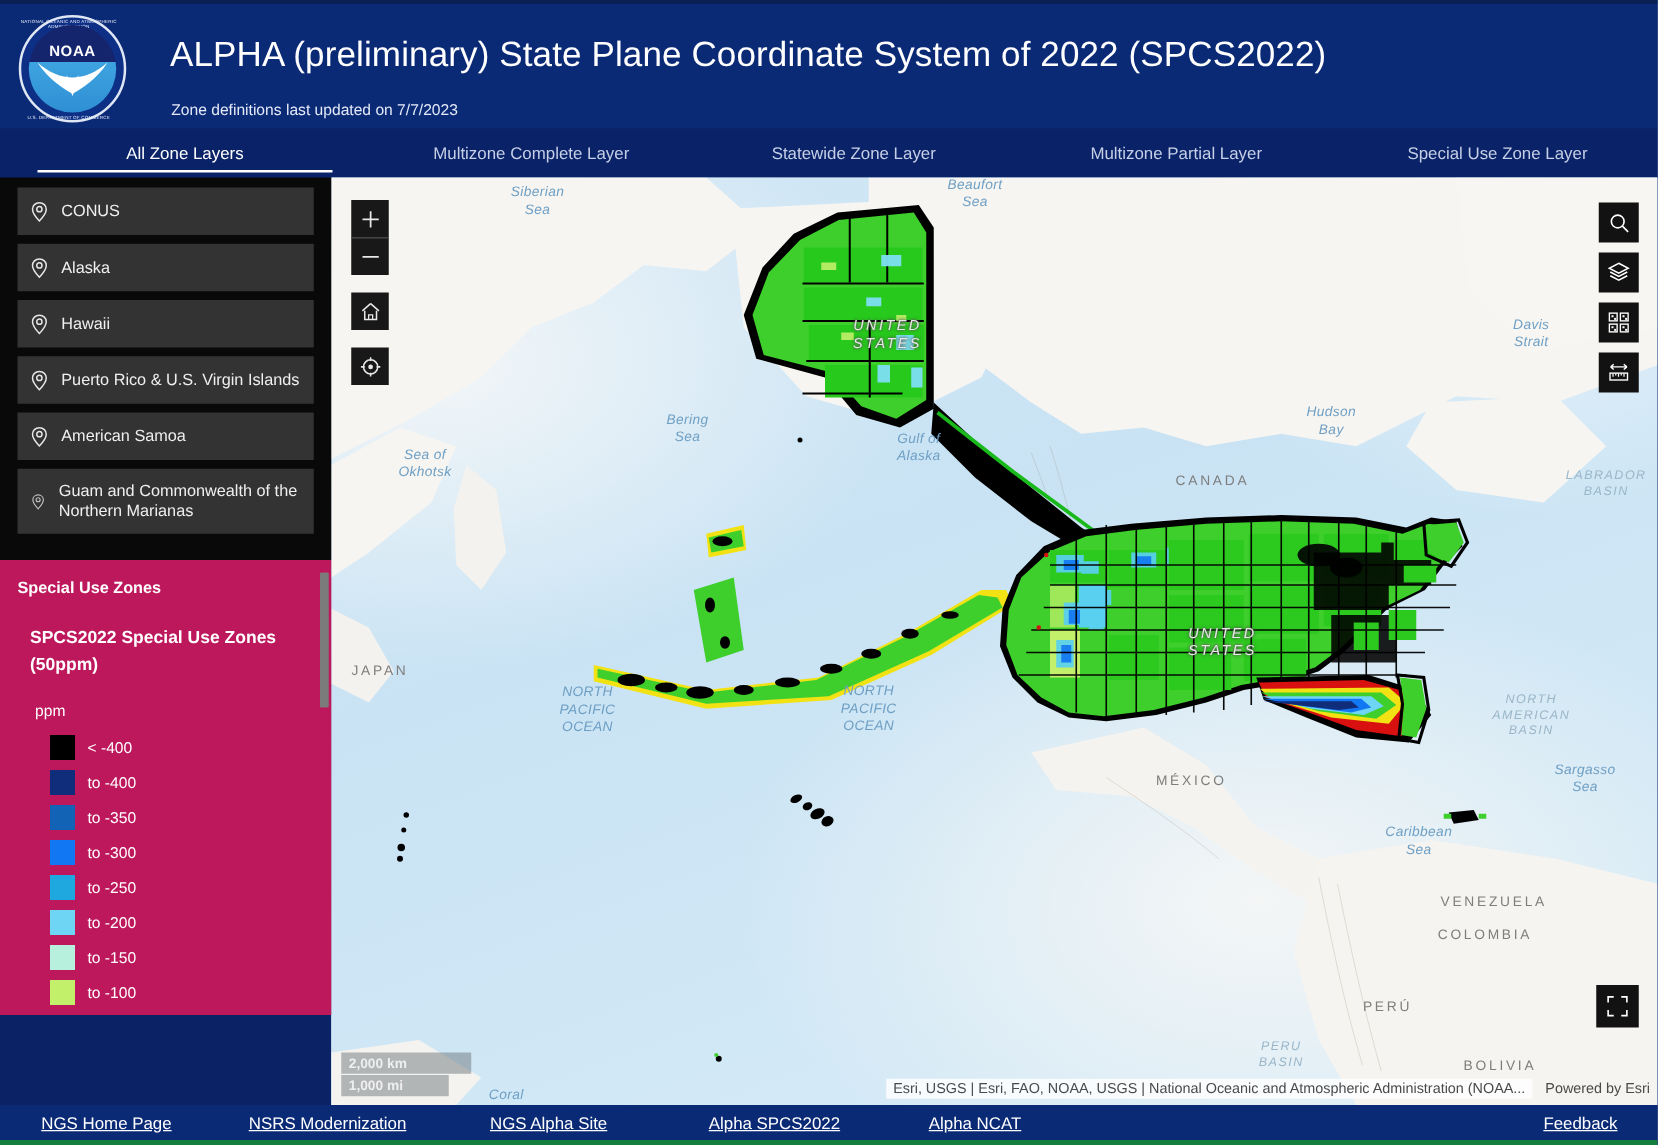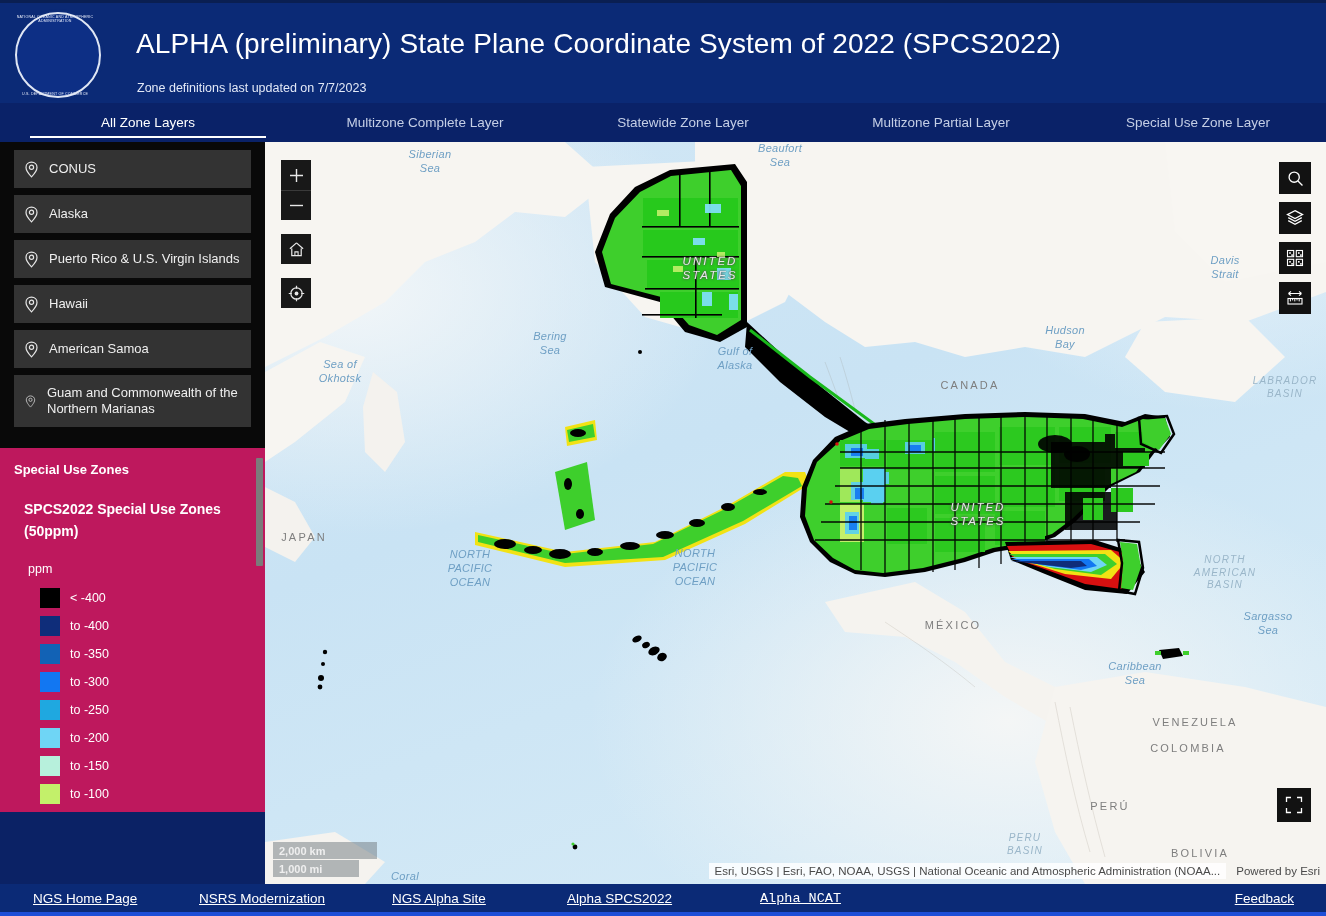--- a/index.html
+++ b/index.html
@@ -188,38 +188,45 @@
   .legend-label { font-size: 12.5px; color: #ffffff; }
   .legend-scrollbar {
     position: absolute; right: 2px; top: 10px; width: 7px; height: 108px;
     background: #7b7b7b; border-radius: 1px; cursor: pointer; z-index: 55;
   }
 
   
   .footer {
     position: absolute; left: 0; bottom: 0; width: 1326px; height: 32px;
     background: #0b2a76; display: flex; align-items: center;
-    border-bottom: 4px solid #1d4ed8;
+    border-bottom: 4px solid #15803d;
   }
   .footer-link {
     color: #ffffff; font-size: 13.5px; text-decoration: underline;
     cursor: pointer; position: absolute; white-space: nowrap;
   }
 </style>
 </head>
 <body>
 
 <div id="app">
 
   <div class="header">
     <div class="logo-wrap">
       <div class="noaa-logo">
         <div class="noaa-ring"></div>
         <div class="noaa-arc-top" style="top:6px;">NATIONAL OCEANIC AND ATMOSPHERIC ADMINISTRATION</div>
         <div class="noaa-arc-bot" style="bottom:5px;">U.S. DEPARTMENT OF COMMERCE</div>
+        <div class="noaa-inner">
+          <div class="noaa-text">NOAA</div>
+          <svg class="noaa-bird" viewBox="0 0 58 30">
+            <path d="M1,2 C10,16 22,23 29,27 C36,23 48,16 57,2 C48,10 38,14 29,14 C20,14 10,10 1,2 Z" fill="#ffffff"></path>
+            <path d="M24,12 C26,18 27,24 29,29 C31,24 32,18 34,12 C32,15 30,16 29,16 C28,16 26,15 24,12 Z" fill="#ffffff"></path>
+          </svg>
+        </div>
       </div>
     </div>
     <div class="header-title">ALPHA (preliminary) State Plane Coordinate System of 2022 (SPCS2022)</div>
     <div class="header-sub">Zone definitions last updated on 7/7/2023</div>
   </div>
 
   <div class="tabs" id="tabs">
       <div class="tab active" style="width: 296px;">
         <span>All Zone Layers</span>
       </div>
@@ -621,30 +628,30 @@
         </span>
         <span>Alaska</span>
       </div>
       <div class="zone-btn">
         <span class="pin">
           <svg width="15" height="17" viewBox="0 0 15 17">
             <path d="M7.5,1.2 C4.3,1.2 2,3.5 2,6.4 C2,10 7.5,15.8 7.5,15.8 C7.5,15.8 13,10 13,6.4 C13,3.5 10.7,1.2 7.5,1.2 Z" fill="none" stroke="#e6e6e6" stroke-width="1.2"></path>
             <circle cx="7.5" cy="6.3" r="2.1" fill="none" stroke="#e6e6e6" stroke-width="1.2"></circle>
           </svg>
         </span>
-        <span>Puerto Rico &amp; U.S. Virgin Islands</span>
+        <span>Hawaii</span>
       </div>
       <div class="zone-btn">
         <span class="pin">
           <svg width="15" height="17" viewBox="0 0 15 17">
             <path d="M7.5,1.2 C4.3,1.2 2,3.5 2,6.4 C2,10 7.5,15.8 7.5,15.8 C7.5,15.8 13,10 13,6.4 C13,3.5 10.7,1.2 7.5,1.2 Z" fill="none" stroke="#e6e6e6" stroke-width="1.2"></path>
             <circle cx="7.5" cy="6.3" r="2.1" fill="none" stroke="#e6e6e6" stroke-width="1.2"></circle>
           </svg>
         </span>
-        <span>Hawaii</span>
+        <span>Puerto Rico &amp; U.S. Virgin Islands</span>
       </div>
       <div class="zone-btn">
         <span class="pin">
           <svg width="15" height="17" viewBox="0 0 15 17">
             <path d="M7.5,1.2 C4.3,1.2 2,3.5 2,6.4 C2,10 7.5,15.8 7.5,15.8 C7.5,15.8 13,10 13,6.4 C13,3.5 10.7,1.2 7.5,1.2 Z" fill="none" stroke="#e6e6e6" stroke-width="1.2"></path>
             <circle cx="7.5" cy="6.3" r="2.1" fill="none" stroke="#e6e6e6" stroke-width="1.2"></circle>
           </svg>
         </span>
         <span>American Samoa</span>
       </div>
@@ -710,17 +717,17 @@
         </div>
       </div>
     <div class="legend-scrollbar"></div>
   </div>
 
   <div class="footer" id="footer">
       <span class="footer-link" style="left: 33px;">NGS Home Page</span>
       <span class="footer-link" style="left: 199px;">NSRS Modernization</span>
       <span class="footer-link" style="left: 392px;">NGS Alpha Site</span>
       <span class="footer-link" style="left: 567px;">Alpha SPCS2022</span>
-      <span class="footer-link" style="left: 760px; font-family: Liberation Mono, monospace;">Alpha NCAT</span>
+      <span class="footer-link" style="left: 743px;">Alpha NCAT</span>
       <span class="footer-link" style="right: 32px;">Feedback</span>
     </div>
 
 </div>
 
 </body></html>

